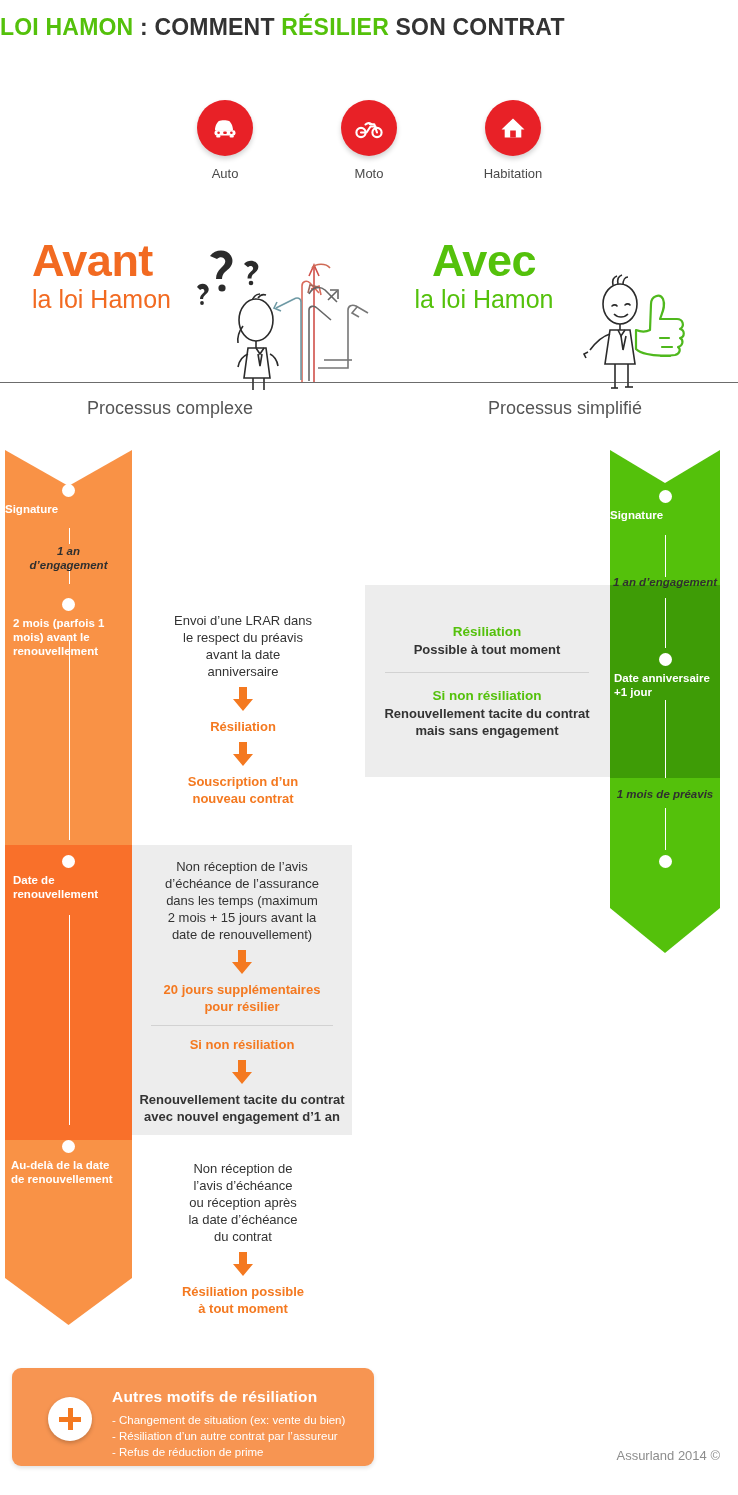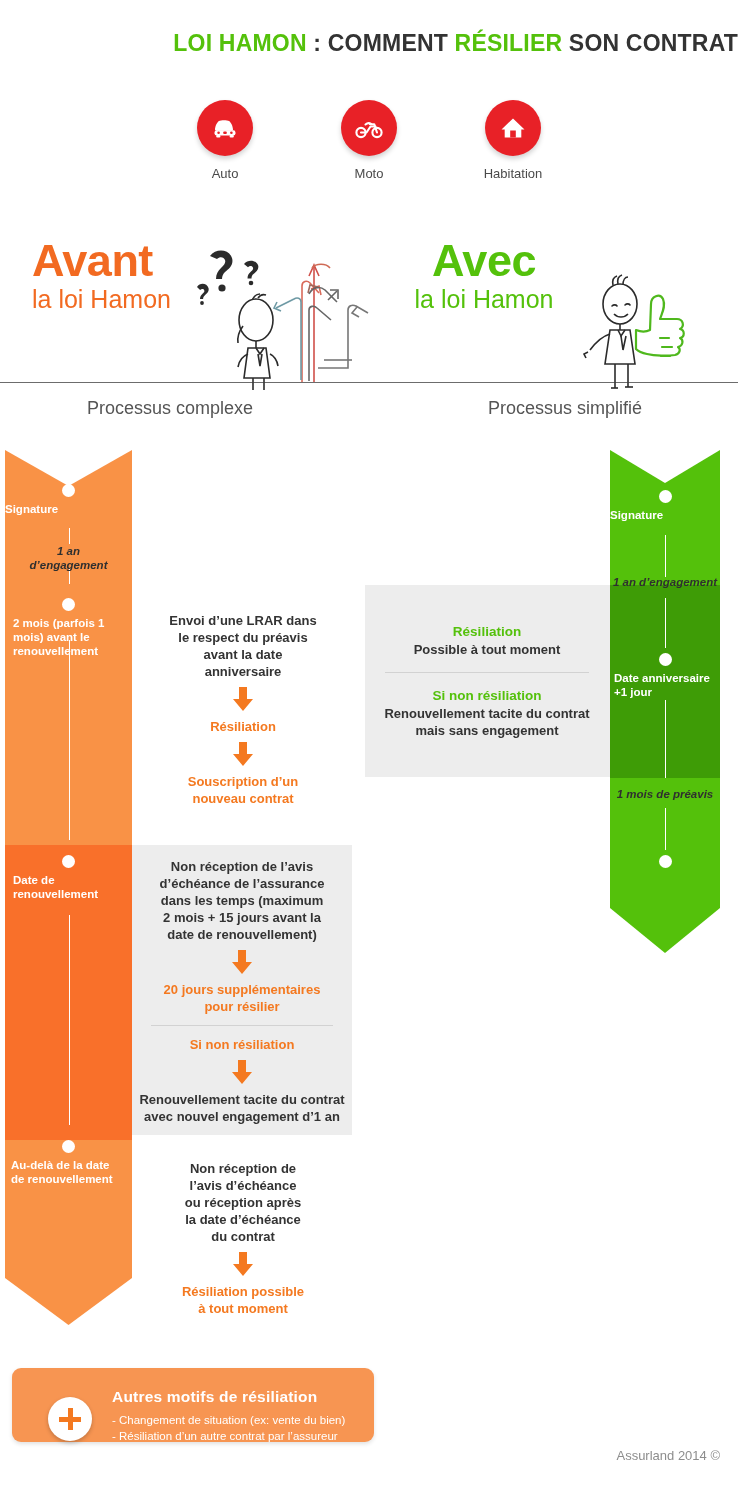--- a/index.html
+++ b/index.html
@@ -5,24 +5,23 @@
   html,body{margin:0;padding:0;background:#ffffff;}
   body{
     width:738px;height:1495px;position:relative;overflow:hidden;
     font-family:"Liberation Sans", sans-serif;
     color:#3b3b3b;
   }
   .abs{position:absolute;}
 
   
   #header-title{
-    position:absolute;left:0;top:12px;width:738px;text-align:right;
+    position:absolute;left:0;top:12px;width:738px;text-align:left;
     font-size:23px;font-weight:bold;letter-spacing:.2px;line-height:30px;
     color:#333333;
-    margin-top:16px;
   }
   .hl-green{color:#54c10b;}
   .hl-dark{color:#333333;}
 
   #product-icons{
     position:absolute;top:100px;left:0;width:738px;
     display:flex;justify-content:center;gap:44px;
   }
   .product{width:100px;display:flex;flex-direction:column;align-items:center;}
   .prod-circle{
@@ -60,31 +59,31 @@
   .tl-italic{position:absolute;width:100%;text-align:center;color:#2f2f2f;
     font-size:11.5px;font-style:italic;font-weight:bold;line-height:14px;}
   .tl-conn{position:absolute;width:1px;background:#ffffff;left:50%;}
 
   
   .grey-box{position:absolute;background:#ededed;}
   #grey-left{left:132px;top:845px;width:220px;height:290px;}
   #grey-right{left:365px;top:585px;width:245px;height:192px;}
 
   .blk{position:absolute;text-align:center;}
-  .blk .t-dark{font-size:13px;font-weight:bold;color:#333333;line-height:17px;}
+  .blk .t-dark{font-size:13px;font-weight:normal;color:#333333;line-height:17px;}
   .blk .t-orange{font-size:13px;font-weight:bold;color:#f47920;line-height:17px;}
   .blk .t-green{font-size:13.5px;font-weight:bold;color:#54c10b;line-height:18px;}
   .blk .t-plain{font-size:13px;font-weight:bold;color:#333333;line-height:17px;}
   .hr-thin{height:1px;background:#d2d2d2;margin:10px auto;width:86%;}
 
   .arrow-down{margin:7px auto;width:26px;height:24px;display:block;}
 
   
   #other-reasons{
-    position:absolute;left:12px;top:1368px;width:362px;height:74px;
+    position:absolute;left:12px;top:1368px;width:362px;height:98px;
     background:#f79552;border-radius:9px;
     box-shadow:0 2px 4px rgba(0,0,0,.12);
   }
   #plus-badge{
     position:absolute;left:36px;top:29px;width:44px;height:44px;border-radius:50%;
     background:#ffffff;box-shadow:0 2px 4px rgba(0,0,0,.22);
   }
   #plus-badge:before,#plus-badge:after{content:"";position:absolute;background:#f47920;}
   #plus-badge:before{left:11px;top:19.5px;width:22px;height:5.5px;}
   #plus-badge:after{left:19.5px;top:11px;width:5.5px;height:22px;}

